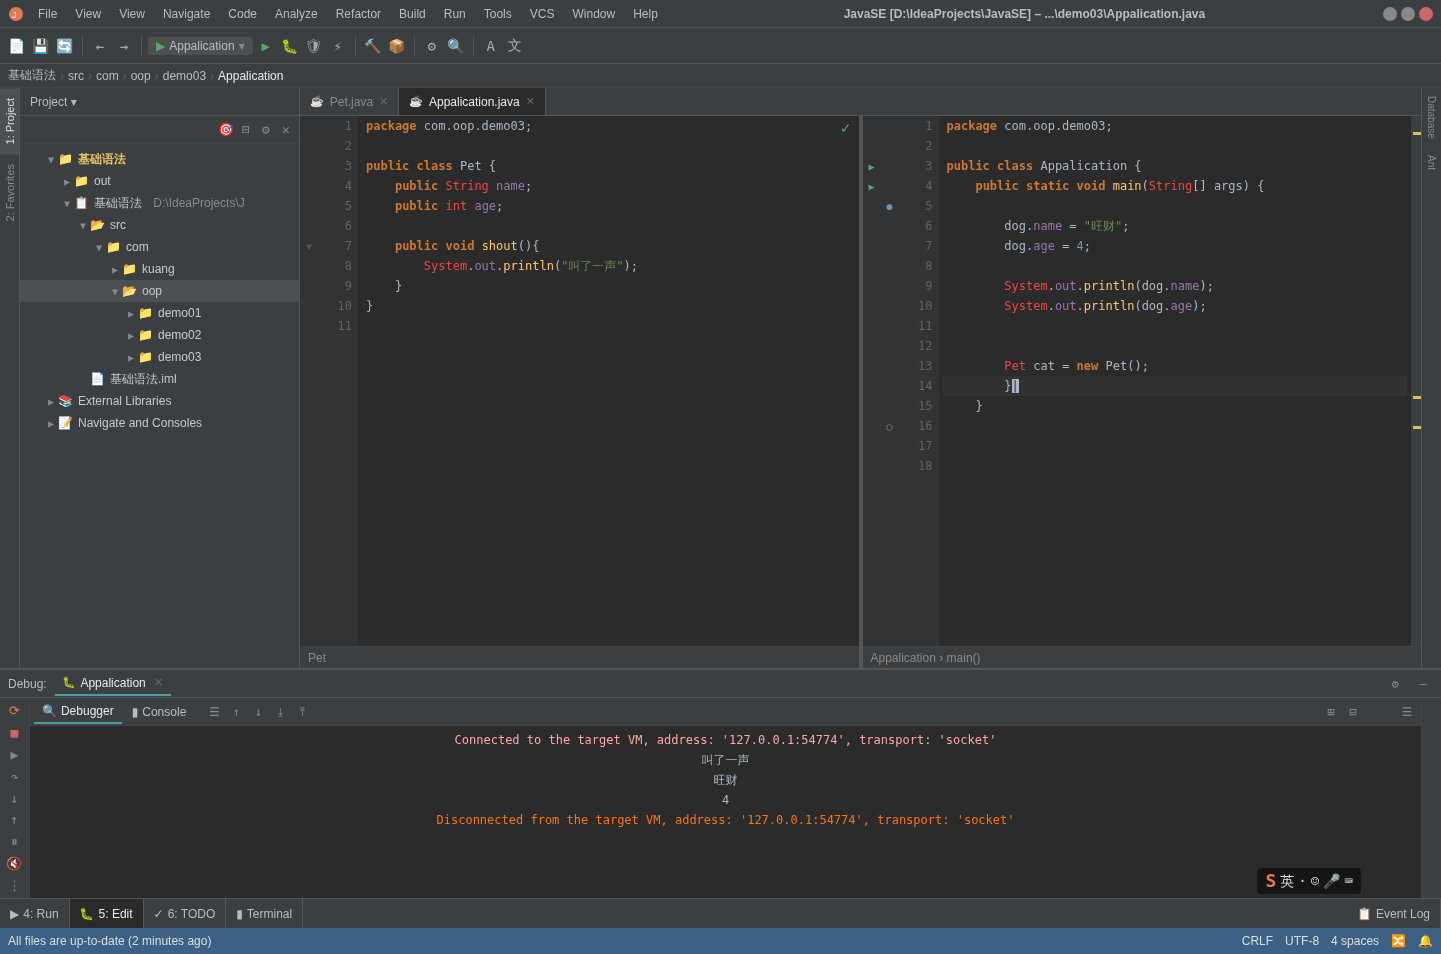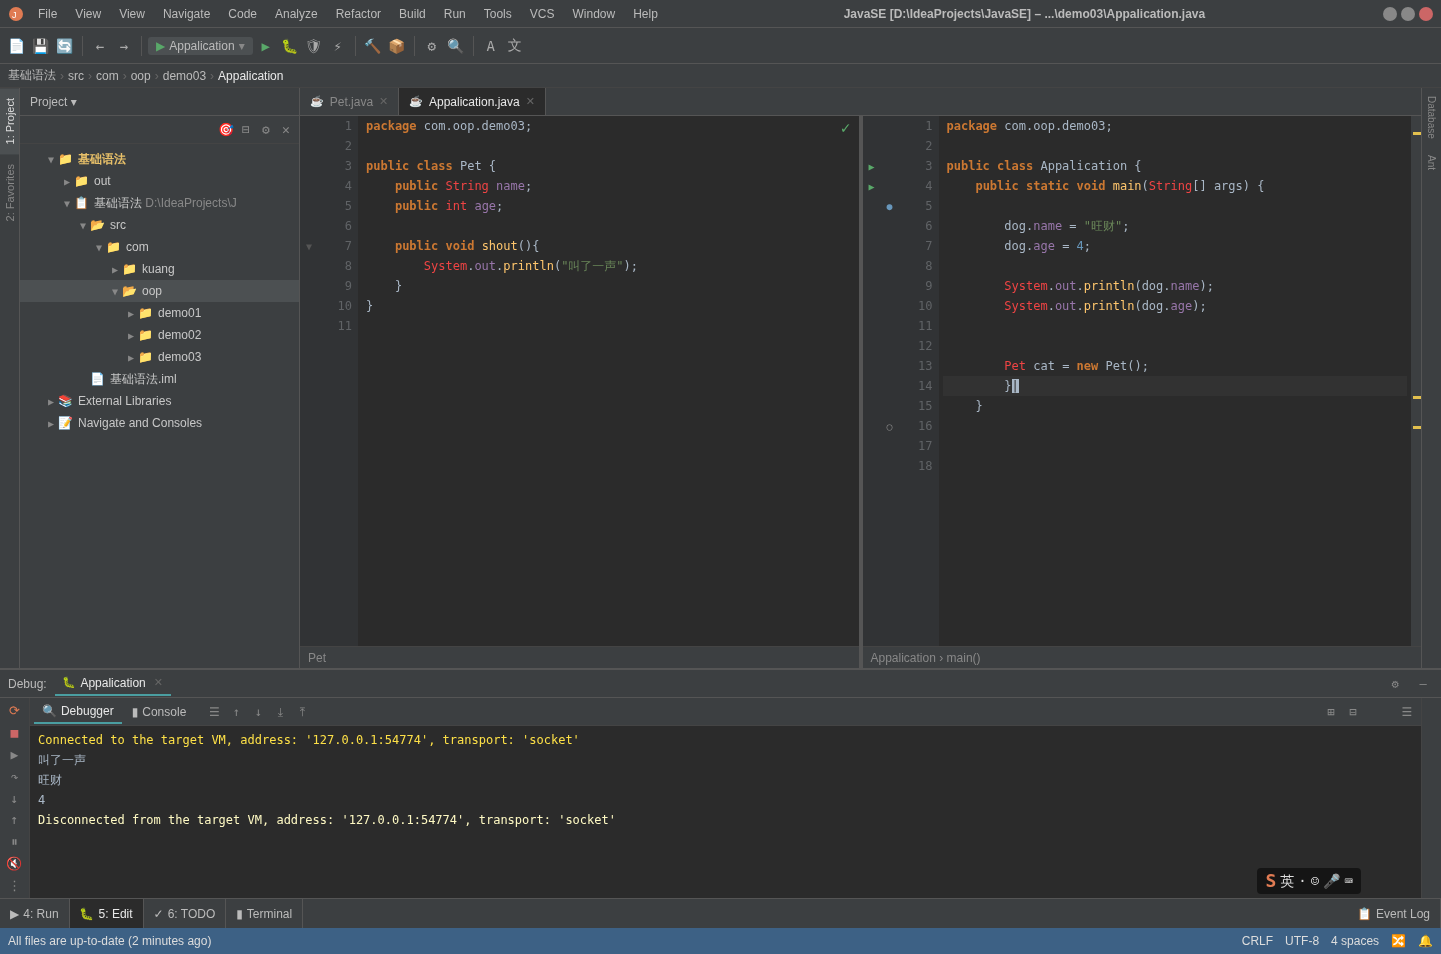--- a/index.html
+++ b/index.html
@@ -69,32 +69,32 @@
     .pkg { color: #a9b7c6; }
     .cls { color: #a9b7c6; }
     .field { color: #9876aa; }
     .param { color: #a9b7c6; }
 
     
     .editor-breadcrumb { height: 22px; background: #3c3f41; border-top: 1px solid #444; display: flex; align-items: center; padding: 0 8px; font-family: Arial, sans-serif; font-size: 12px; color: #888; }
     .right-strip-item { writing-mode: vertical-rl; font-size: 10px; color: #888; padding: 8px 2px; cursor: pointer; font-family: Arial, sans-serif; }
 
     
-    #debug-panel { height: 230px; background: #2b2b2b; border-top: 2px solid #555; display: flex; flex-direction: column; }
+    #debug-panel { height: 230px; background: #2b2b2b; border-top: 2px solid #555; display: flex; flex-direction: column; text-align: center; }
     #debug-header { height: 28px; background: #3c3f41; display: flex; align-items: center; padding: 0 8px; gap: 8px; border-bottom: 1px solid #555; }
     #debug-label { font-family: Arial, sans-serif; font-size: 12px; color: #bbb; }
     .debug-tab { font-family: Arial, sans-serif; font-size: 12px; color: #bbb; padding: 4px 8px; cursor: pointer; display: flex; align-items: center; gap: 4px; }
     .debug-tab.active { color: #e8e8e8; border-bottom: 2px solid #4a9ea1; }
     #debug-toolbar { height: 28px; background: #3c3f41; display: flex; align-items: center; padding: 0 4px; gap: 2px; border-bottom: 1px solid #444; }
     .debug-tool-btn { width: 20px; height: 20px; display: flex; align-items: center; justify-content: center; color: #888; cursor: pointer; font-size: 12px; border-radius: 2px; }
     #debug-content { flex: 1; overflow-y: auto; padding: 4px 8px; font-family: 'Consolas', monospace; font-size: 12px; line-height: 20px; }
     .console-line { white-space: pre-wrap; }
-    .console-connected { color: #fde047; }
+    .console-connected { color: #fca5a5; }
     .console-output { color: #a9b7c6; }
-    .console-disconnected { color: #fef9c3; }
+    .console-disconnected { color: #f97316; }
 
     
     #bottom-toolbar { height: 30px; background: #3c3f41; display: flex; align-items: center; border-top: 1px solid #555; }
     .bottom-tab { display: flex; align-items: center; padding: 0 10px; height: 100%; font-family: Arial, sans-serif; font-size: 12px; color: #bbb; cursor: pointer; gap: 4px; border-right: 1px solid #555; }
     .bottom-tab.active { color: #e8e8e8; background: #2b2b2b; }
     #status-bar { height: 26px; background: #3d6185; display: flex; align-items: center; padding: 0 8px; gap: 8px; font-family: Arial, sans-serif; font-size: 12px; color: #ddd; }
     #status-left { flex: 1; }
     #status-right { display: flex; gap: 12px; align-items: center; }
 
     
@@ -219,21 +219,21 @@
         <span class="tree-arrow">▶</span>
         <span class="tree-icon folder-icon">📁</span>
         <span class="tree-label">out</span>
       </div>
 
       <div class="tree-item">
         <span class="tree-indent"></span>
           <span class="tree-indent"></span>
         <span class="tree-arrow">▼</span>
         <span class="tree-icon" style="color:#e8c069;">📋</span>
-        <span class="tree-label">基础语法 <span style="color:#888;">D:\IdeaProjects\J</span></span>
+        <span class="tree-label">基础语法 <span style="color:#888;margin-left:8px;">D:\IdeaProjects\J</span></span>
       </div>
 
       <div class="tree-item">
         <span class="tree-indent"></span>
           <span class="tree-indent"></span>
           <span class="tree-indent"></span>
         <span class="tree-arrow">▼</span>
         <span class="tree-icon src-icon">📂</span>
         <span class="tree-label">src</span>
       </div>

